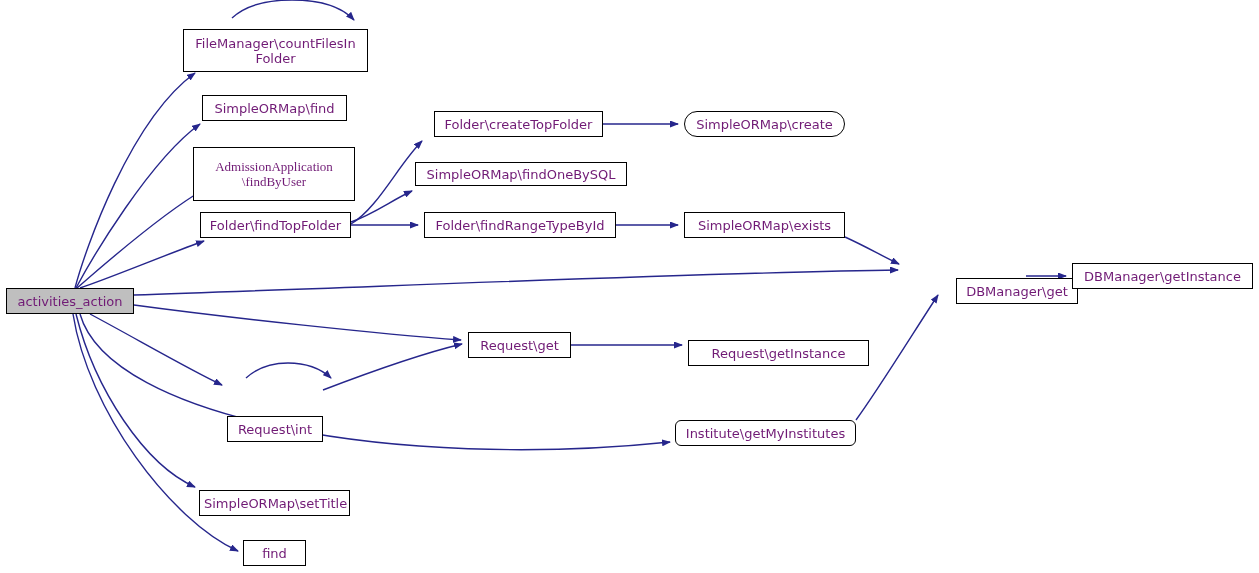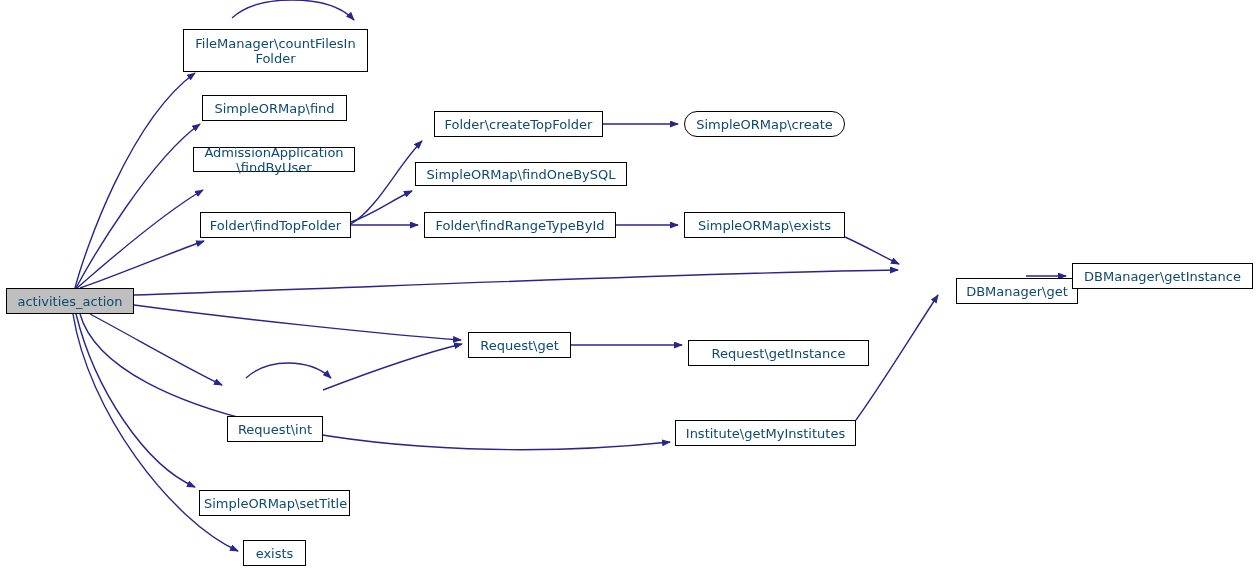--- a/index.html
+++ b/index.html
@@ -23,21 +23,21 @@
     top: 0;
     width: 1259px;
     height: 573px;
     pointer-events: none;
   }
   .node {
     position: absolute;
     box-sizing: border-box;
     border: 1px solid #000000;
     background: #ffffff;
-    color: #0c4a6e;
+    color: #701a75;
     display: flex;
     align-items: center;
     justify-content: center;
     text-align: center;
     font-size: 13px;
     line-height: 15px;
     white-space: pre-line;
     letter-spacing: 0px;
     z-index: 2;
   }
@@ -87,31 +87,31 @@
         <path d="M323,390 C370,372 420,354 462,344" marker-end="url(#arrowhead)" stroke="#26268c"></path>
         <path d="M856,420 C878,390 915,330 938,295" marker-end="url(#arrowhead)" stroke="#26268c"></path>
       </g>
   </svg>
 
   <div id="node-group">
       <div class="node current" style="left: 6px; top: 288px; width: 128px; height: 26px;"><span class="node-label">activities_action</span></div>
       <div class="node" style="left: 183px; top: 29px; width: 185px; height: 43px;"><span class="node-label">FileManager\countFilesIn
 Folder</span></div>
       <div class="node" style="left: 202px; top: 95px; width: 145px; height: 26px;"><span class="node-label">SimpleORMap\find</span></div>
-      <div class="node" style="left: 193px; top: 147px; width: 162px; height: 25px;"><span class="node-label">AdmissionApplication
+      <div class="node" style="left: 193px; top: 147px; width: 162px; height: 54px; font-family: Liberation Serif, serif;"><span class="node-label">AdmissionApplication
 \findByUser</span></div>
       <div class="node" style="left: 200px; top: 212px; width: 151px; height: 26px;"><span class="node-label">Folder\findTopFolder</span></div>
       <div class="node" style="left: 434px; top: 111px; width: 169px; height: 26px;"><span class="node-label">Folder\createTopFolder</span></div>
       <div class="node" style="left: 415px; top: 162px; width: 212px; height: 24px;"><span class="node-label">SimpleORMap\findOneBySQL</span></div>
       <div class="node" style="left: 424px; top: 212px; width: 192px; height: 26px;"><span class="node-label">Folder\findRangeTypeById</span></div>
       <div class="node" style="left: 684px; top: 111px; width: 161px; height: 26px; border-radius: 13px;"><span class="node-label">SimpleORMap\create</span></div>
       <div class="node" style="left: 684px; top: 212px; width: 161px; height: 26px;"><span class="node-label">SimpleORMap\exists</span></div>
       <div class="node" style="left: 956px; top: 263px; width: 122px; height: 26px; margin-top: 15px;"><span class="node-label">DBManager\get</span></div>
       <div class="node" style="left: 1072px; top: 263px; width: 181px; height: 26px;"><span class="node-label">DBManager\getInstance</span></div>
       <div class="node" style="left: 468px; top: 332px; width: 103px; height: 26px;"><span class="node-label">Request\get</span></div>
       <div class="node" style="left: 688px; top: 340px; width: 181px; height: 26px;"><span class="node-label">Request\getInstance</span></div>
       <div class="node" style="left: 227px; top: 388px; width: 96px; height: 26px; margin-top: 28px;"><span class="node-label">Request\int</span></div>
-      <div class="node" style="left: 675px; top: 420px; width: 181px; height: 26px;"><span class="node-label">Institute\getMyInstitutes</span></div>
+      <div class="node" style="left: 675px; top: 420px; width: 181px; height: 26px; border-radius: 6px;"><span class="node-label">Institute\getMyInstitutes</span></div>
       <div class="node" style="left: 199px; top: 490px; width: 151px; height: 26px;"><span class="node-label">SimpleORMap\setTitle</span></div>
-      <div class="node" style="left: 243px; top: 540px; width: 63px; height: 26px;"><span class="node-label">exists</span></div>
+      <div class="node" style="left: 243px; top: 540px; width: 63px; height: 26px;"><span class="node-label">find</span></div>
     </div>
 
 </div>
 
 </body></html>

